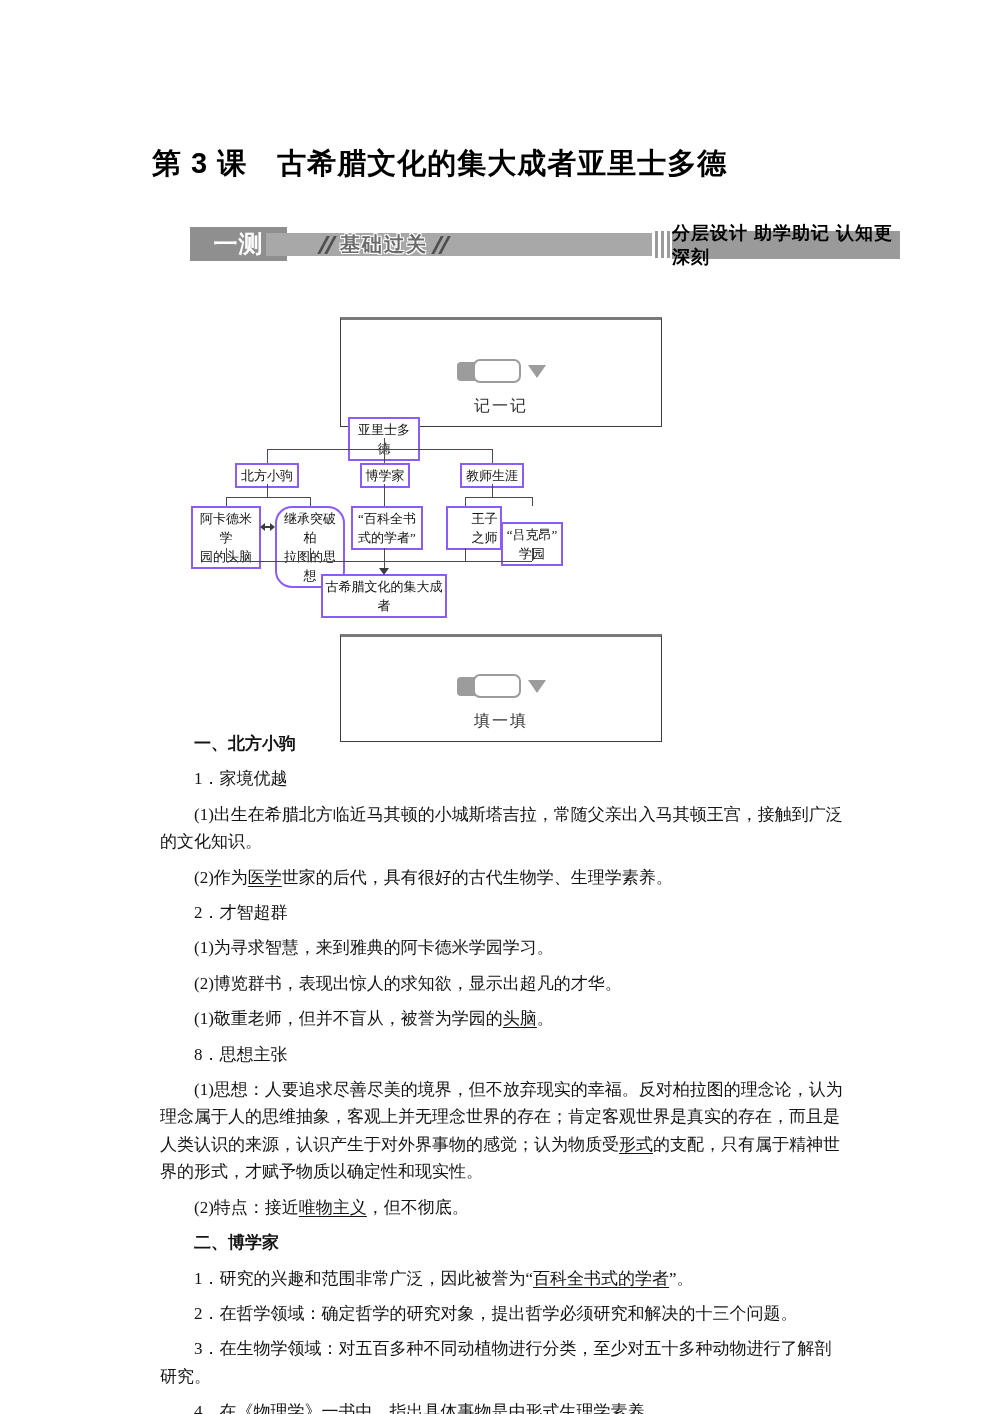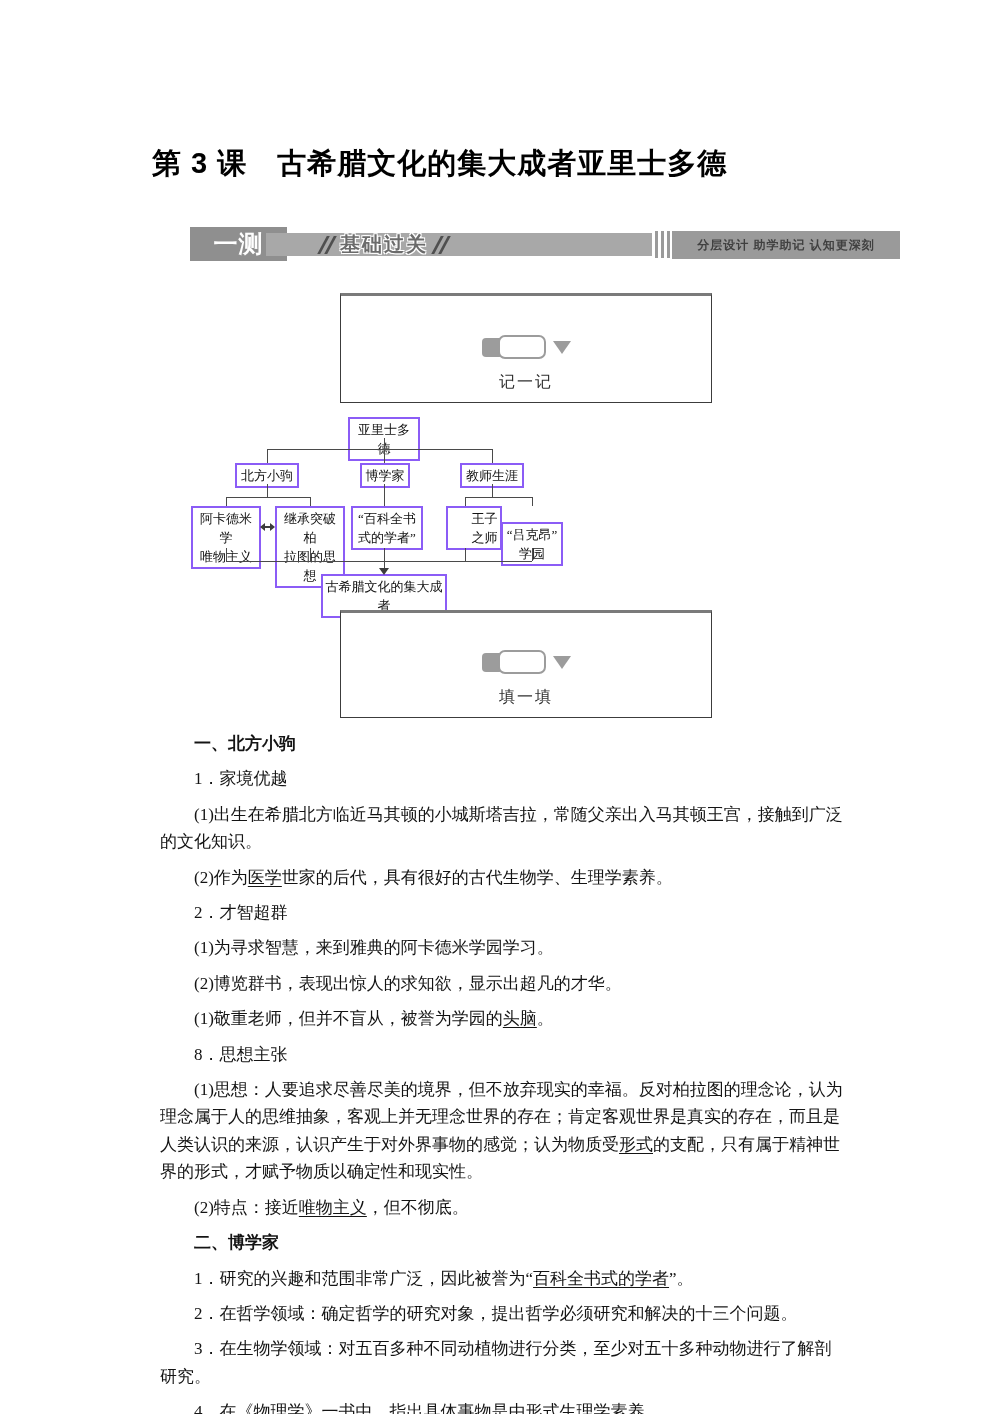--- a/index.html
+++ b/index.html
@@ -18,28 +18,28 @@
         display:flex;align-items:center;padding-left:48px;box-sizing:border-box;}
   .slash-group{display:flex;align-items:center;margin:0 6px;}
   .slash-group i{display:inline-block;width:3px;height:18px;background:#4f4f4f;
         transform:skewX(-28deg);margin:0 2px;}
   .banner-mid-text{font-size:20px;font-weight:bold;color:#6b6b6b;letter-spacing:2px;
         font-family:"Liberation Sans",sans-serif;
         text-shadow:-1px -1px 0 #fff,1px -1px 0 #fff,-1px 1px 0 #fff,1px 1px 0 #fff;}
   .banner-stripes{position:absolute;left:652px;top:231px;width:20px;height:27px;
         background:repeating-linear-gradient(90deg,#ffffff 0 3px,#9a9a9a 3px 6px);}
   .banner-right{position:absolute;left:672px;top:231px;width:228px;height:28px;background:#9a9a9a;
-        display:flex;align-items:center;justify-content:center;color:#404040;font-weight:bold;
-        font-size:12px;font-family:"Liberation Sans",sans-serif;letter-spacing:1px;}
+        display:flex;align-items:center;justify-content:center;color:#000000;font-weight:bold;
+        font-size:18px;font-family:"Liberation Sans",sans-serif;letter-spacing:1px;}
 
   
-  .widget-box{position:absolute;left:340px;width:372px;background:#fff;box-sizing:border-box;
+  .widget-box{position:absolute;left:340px;width:322px;background:#fff;box-sizing:border-box;
         border:1px solid #3c3c3c;border-top:3px solid #7a7a7a;
         display:flex;flex-direction:column;align-items:center;justify-content:flex-end;
-        padding-bottom:9px;gap:13px;}
+        padding-bottom:9px;gap:13px;margin-top:24px;}
   .media-icon{display:flex;align-items:center;}
   .mi-square{width:21px;height:19px;background:#9c9c9c;border-radius:4px;}
   .mi-pill{width:44px;height:20px;background:#fff;border:2px solid #9c9c9c;border-radius:7px;
         margin-left:-5px;}
   .mi-tri{width:0;height:0;border-left:9px solid transparent;border-right:9px solid transparent;
         border-top:13px solid #9c9c9c;margin-left:7px;}
   .widget-label{font-size:16px;color:#2f2f2f;letter-spacing:2px;}
 
   
   .diagram{position:absolute;left:0;top:0;width:1000px;height:610px;}
@@ -98,22 +98,22 @@
     <span class="widget-label">记一记</span>
   </div>
 
   <div class="diagram">
 
     <div class="dbox" style="left:348px;top:417px;width:72px;">亚里士多德</div>
     <div class="dbox" style="left:235px;top:463px;width:64px;">北方小驹</div>
     <div class="dbox" style="left:360px;top:463px;width:50px;">博学家</div>
     <div class="dbox" style="left:460px;top:463px;width:64px;">教师生涯</div>
     <div class="dbox" style="left:191px;top:506px;width:70px;">阿卡德米学
-唯物主义</div>
-    <div class="dbox" style="left:275px;top:506px;width:70px;">继承突破柏
+园的头脑</div>
+    <div class="dbox" style="left:275px;top:506px;width:70px;border-radius:17px;">继承突破柏
 拉图的思想</div>
     <div class="dbox" style="left:351px;top:506px;width:72px;">“百科全书
 式的学者”</div>
     <div class="dbox" style="left:446px;top:506px;width:56px;padding-left:23px;">王子
 之师</div>
     <div class="dbox" style="left:501px;top:522px;width:62px;">“吕克昂”
 学园</div>
     <div class="dbox" style="left:321px;top:574px;width:126px;">古希腊文化的集大成者</div>
 
     <div class="vline" style="left:384px;top:438px;height:11px;"></div>

